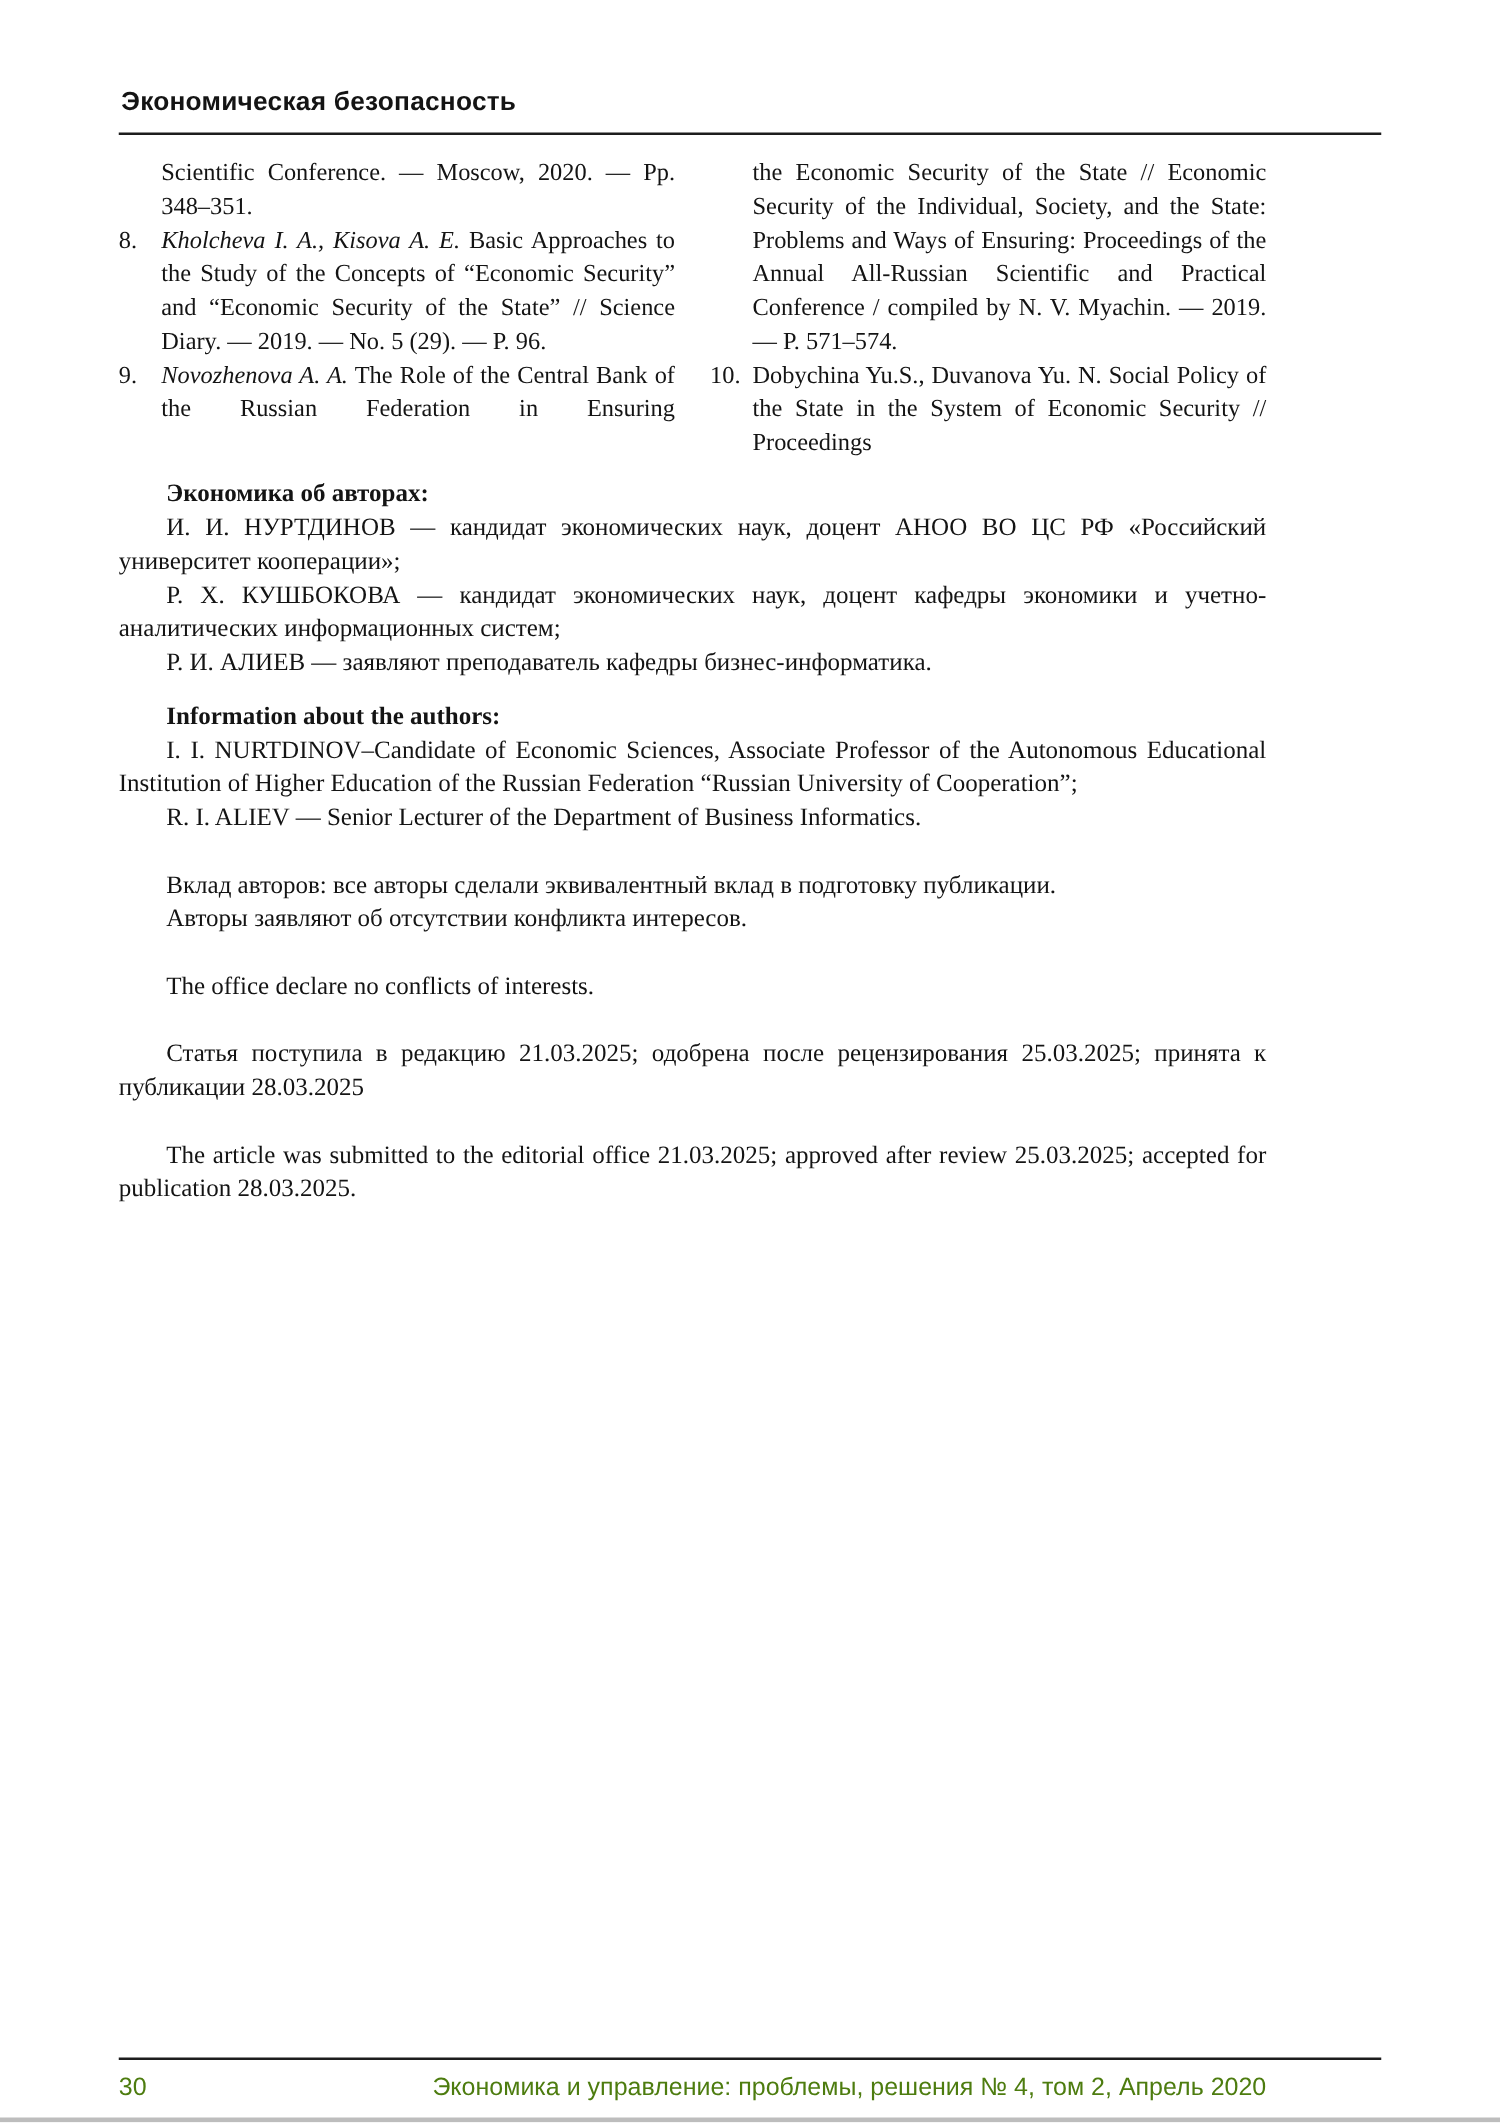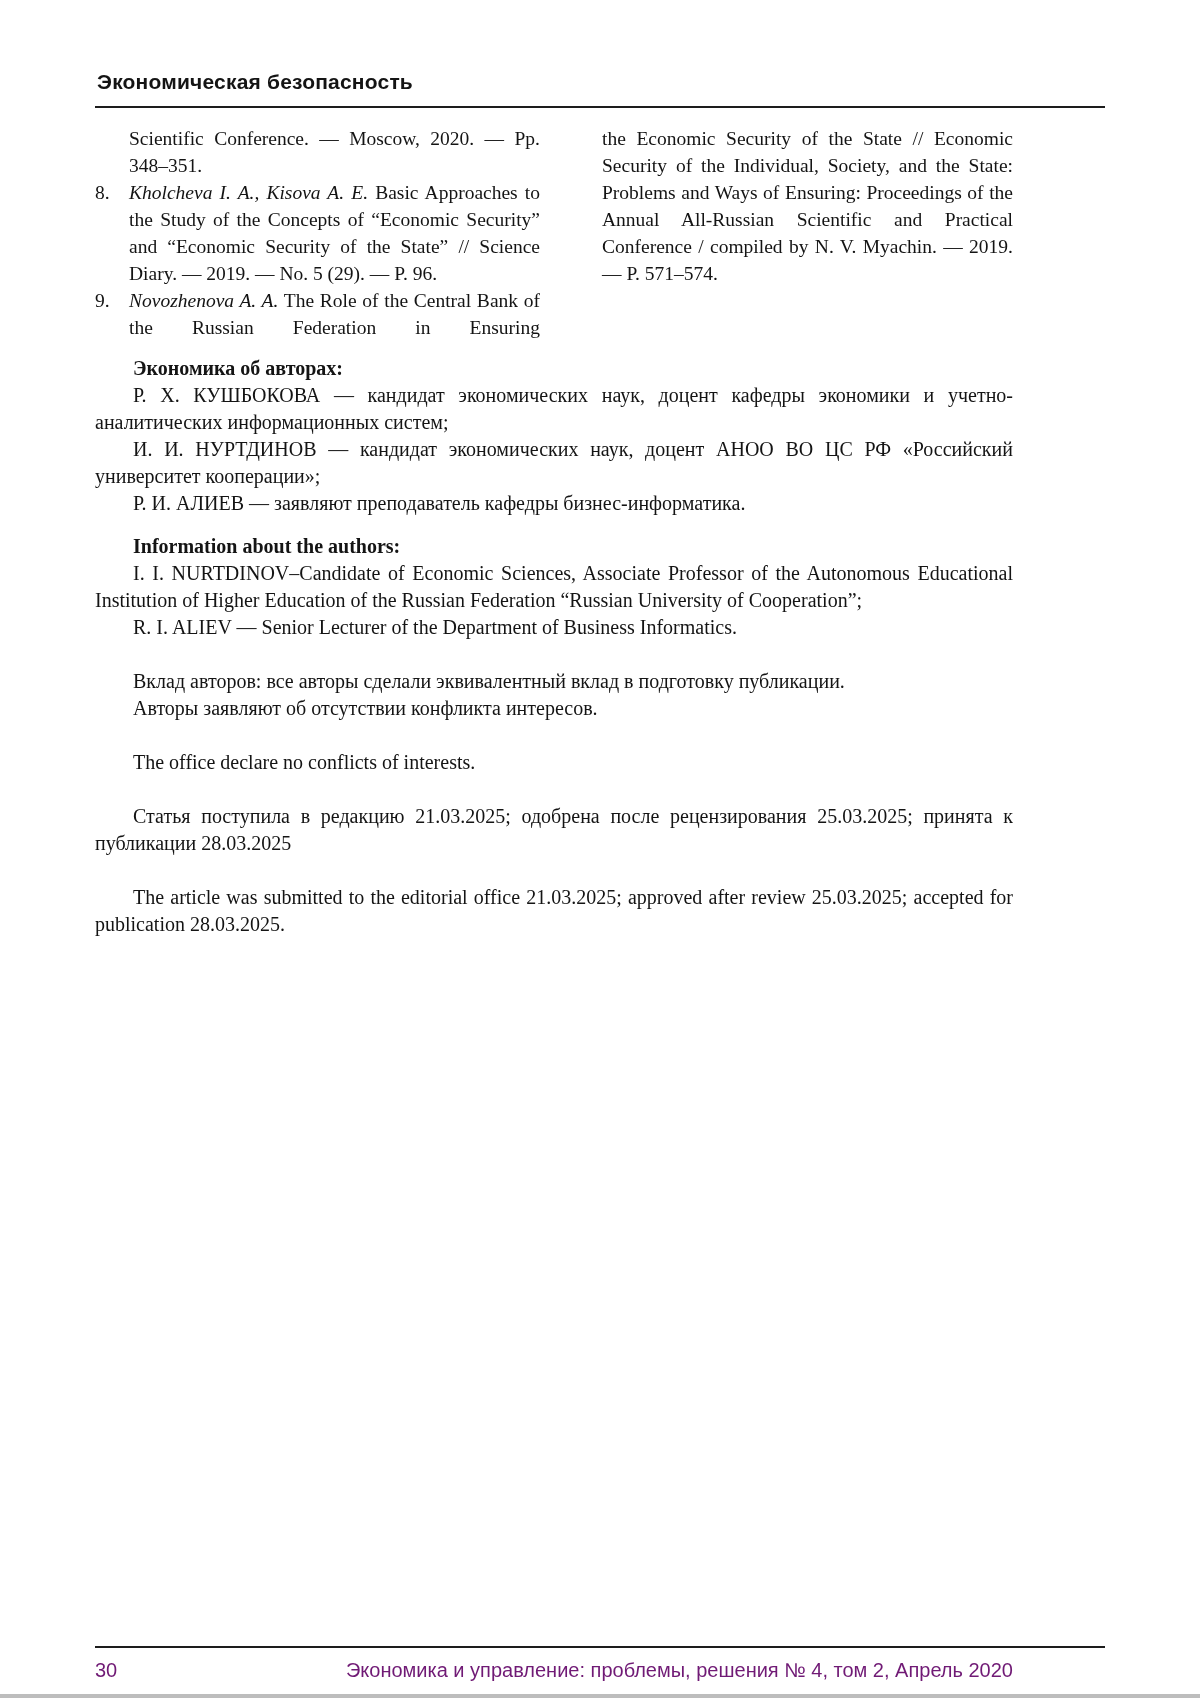--- a/index.html
+++ b/index.html
@@ -83,21 +83,21 @@
     width: 1010px;
   }
   .footer-row {
     margin-top: 11px;
     width: 918px;
     display: flex;
     justify-content: space-between;
     align-items: baseline;
     font-family: "Liberation Sans", sans-serif;
     font-size: 20px;
-    color: #701a75;
+    color: #4d7c0f;
   }
   .scan-edge {
     position: absolute;
     left: 0;
     bottom: 0;
     width: 100%;
     height: 4px;
     background: #bdbdbd;
   }
 </style>
@@ -110,29 +110,30 @@
   <div class="rule head-rule"></div>
 
   <div class="refs">
     <div class="col">
       <p class="ref cont"><span>Scientific Conference. — Moscow, 2020. — Pp. 348–351.</span></p>
       <p class="ref"><span class="ref-num">8.</span><span class="ref-authors">Kholcheva I. A., Kisova A. E.</span><span> Basic Approaches to the Study of the Concepts of “Economic Security” and “Economic Security of the State” // Science Diary. — 2019. — No. 5 (29). — P. 96.</span></p>
       <p class="ref runover"><span class="ref-num">9.</span><span class="ref-authors">Novozhenova A. A.</span><span> The Role of the Central Bank of the Russian Federation in Ensuring</span></p>
     </div>
     <div class="col">
       <p class="ref cont"><span>the Economic Security of the State // Economic Security of the Individual, Society, and the State: Problems and Ways of Ensuring: Proceedings of the Annual All-Russian Scientific and Practical Conference / compiled by N. V. Myachin. — 2019. — P. 571–574.</span></p>
+      <p class="ref"><span class="ref-num">10.</span><span>Dobychina Yu.S., Duvanova Yu. N. Social Policy of the State in the System of Economic Security // Proceedings</span></p>
     </div>
   </div>
 
   <main>
 
     <section class="gap-authors-ru">
       <p class="para heading">Экономика об авторах:</p>
+      <p class="para">И. И. НУРТДИНОВ — кандидат экономических наук, доцент АНОО ВО ЦС РФ «Российский университет кооперации»;</p>
       <p class="para">Р. Х. КУШБОКОВА — кандидат экономических наук, доцент кафедры экономики и учетно-аналитических информационных систем;</p>
-      <p class="para">И. И. НУРТДИНОВ — кандидат экономических наук, доцент АНОО ВО ЦС РФ «Российский университет кооперации»;</p>
       <p class="para">Р. И. АЛИЕВ — заявляют преподаватель кафедры бизнес-информатика.</p>
     </section>
 
     <section class="gap-authors-en">
       <p class="para heading">Information about the authors:</p>
       <p class="para">I. I. NURTDINOV–Candidate of Economic Sciences, Associate Professor of the Autonomous Educational Institution of Higher Education of the Russian Federation “Russian University of Cooperation”;</p>
       <p class="para">R. I. ALIEV — Senior Lecturer of the Department of Business Informatics.</p>
     </section>
 
     <section class="gap-block">

